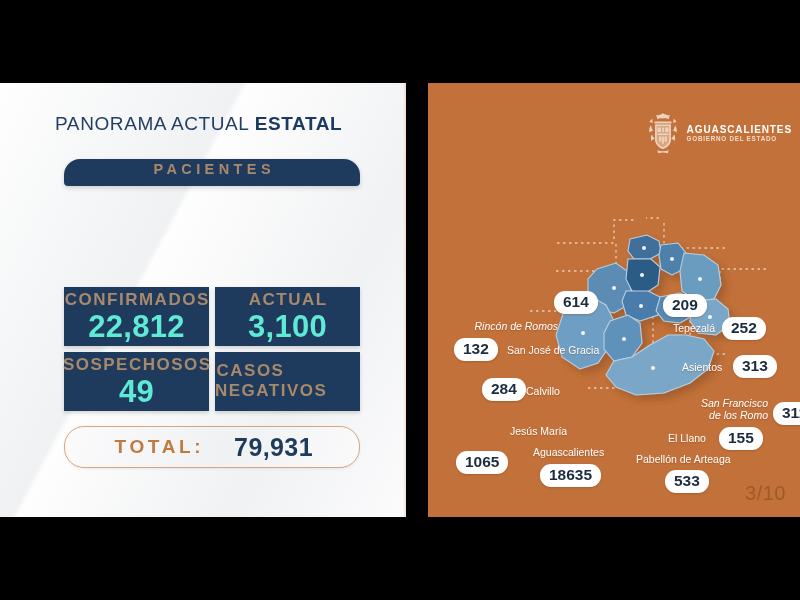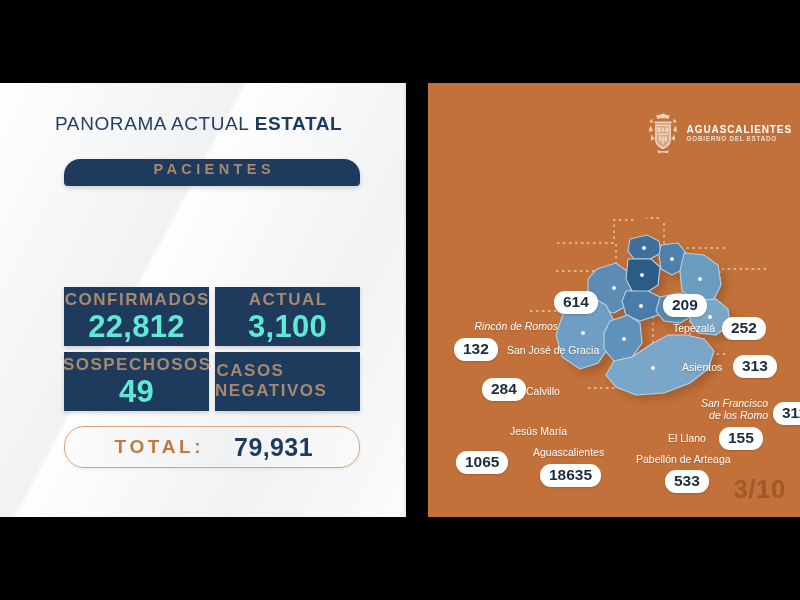--- a/index.html
+++ b/index.html
@@ -255,22 +255,22 @@
     white-space: nowrap;
     text-shadow: 0 1px 1px rgba(120,55,15,0.35);
   }
   .maplabel.right { text-align: right; font-style: italic; }
 
   #page-indicator {
     position: absolute;
     right: 36px;
     bottom: 12px;
     color: #a05a27;
-    font-size: 26px;
-    font-weight: 700;
+    font-size: 20px;
+    font-weight: 400;
     letter-spacing: 0.5px;
     margin-top: 16px;
   }
 </style>
 </head>
 <body>
 
 <div id="stage">
 
   <div class="bar top"></div>

